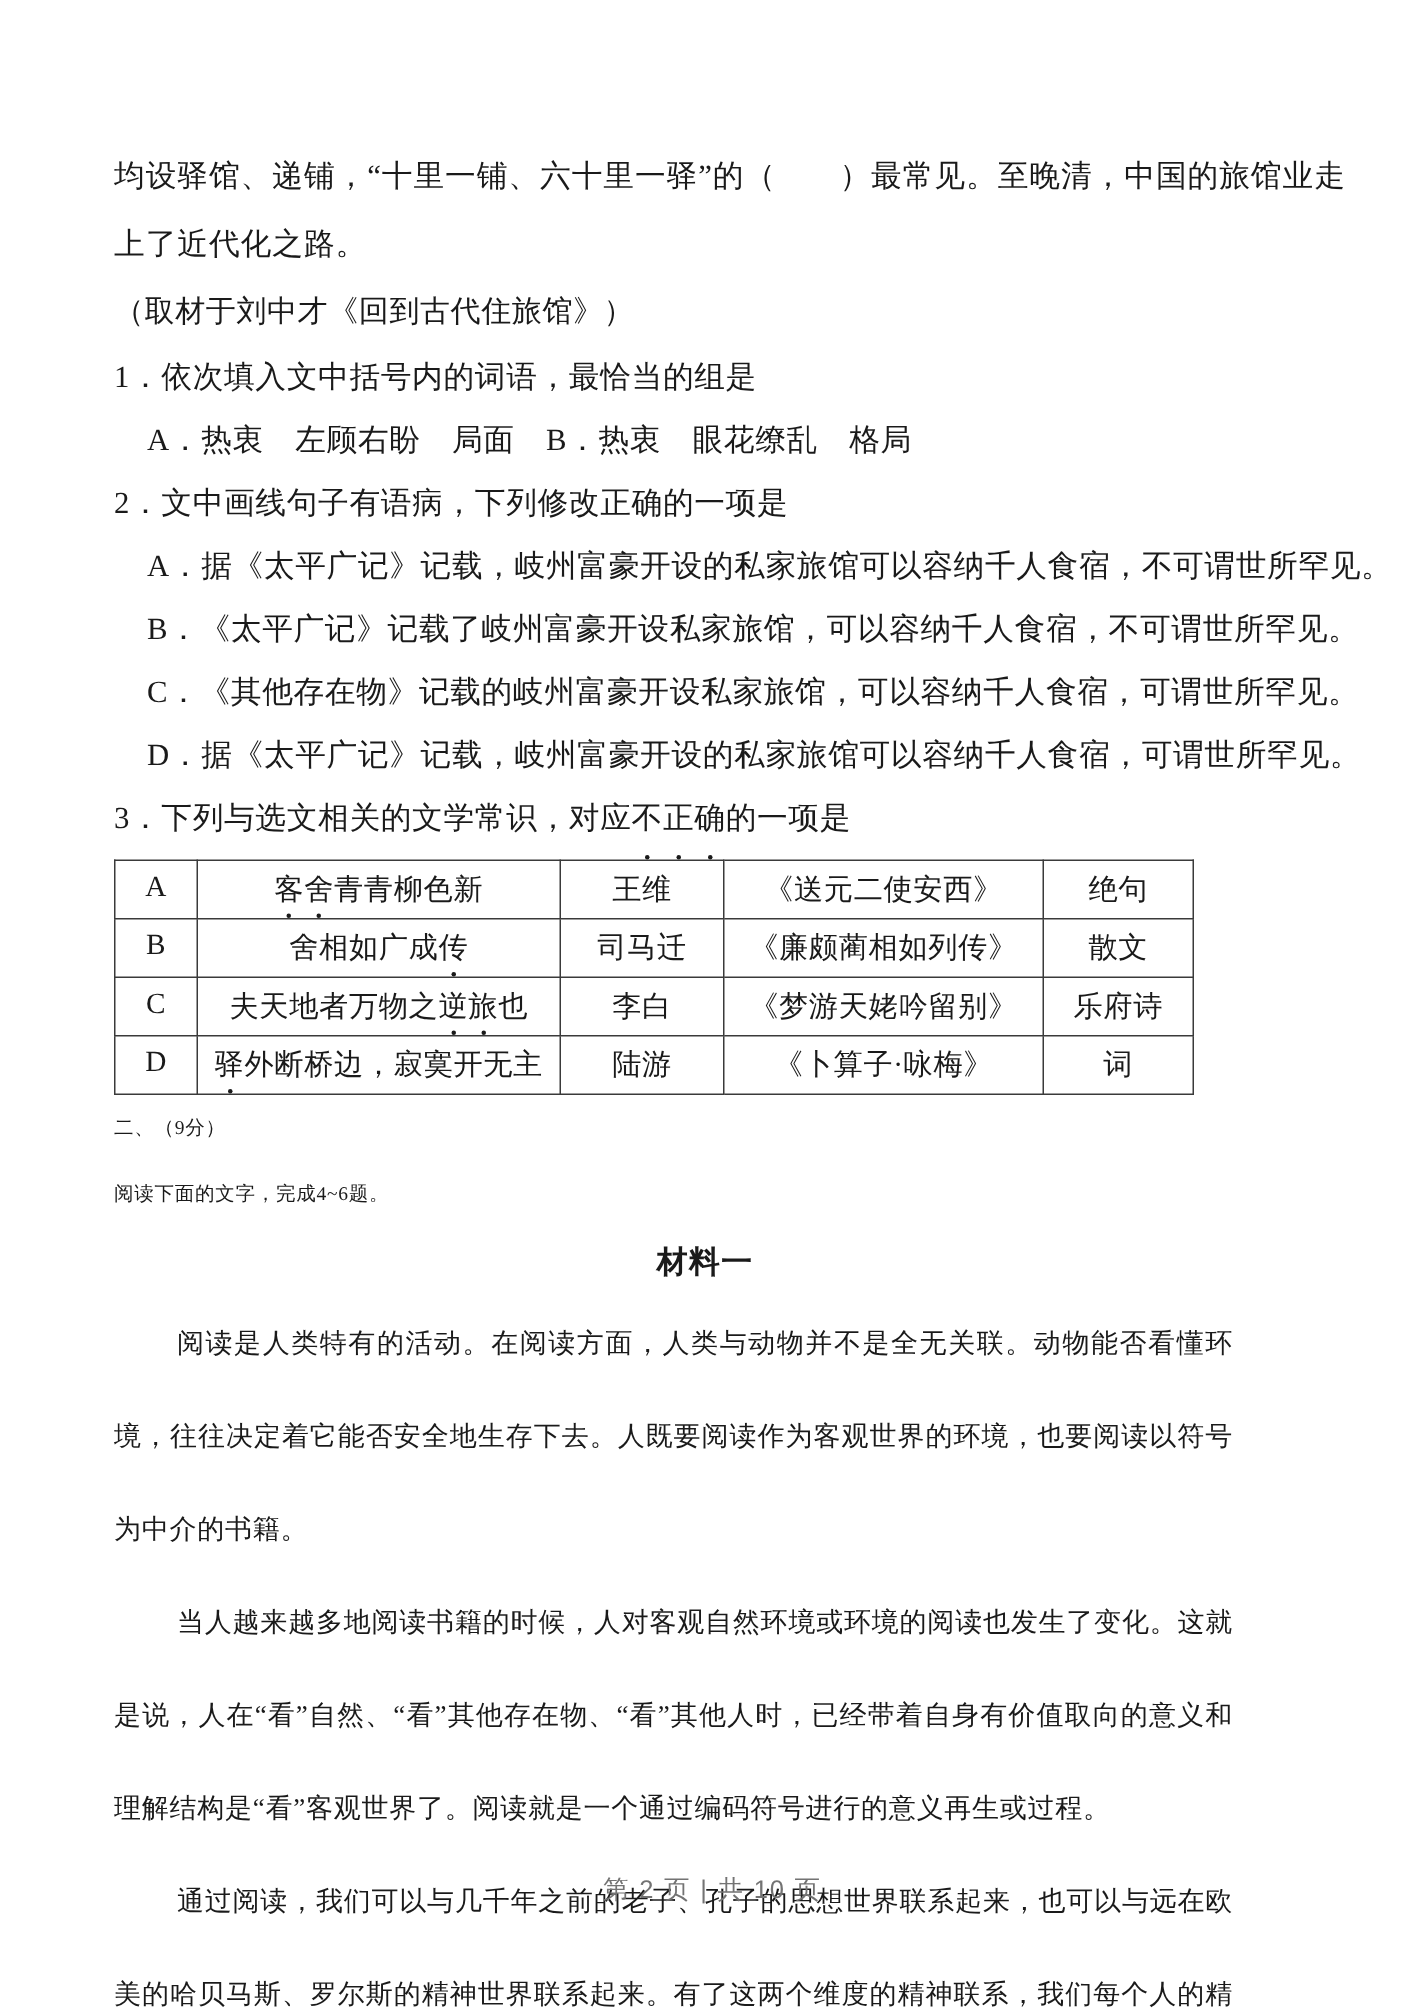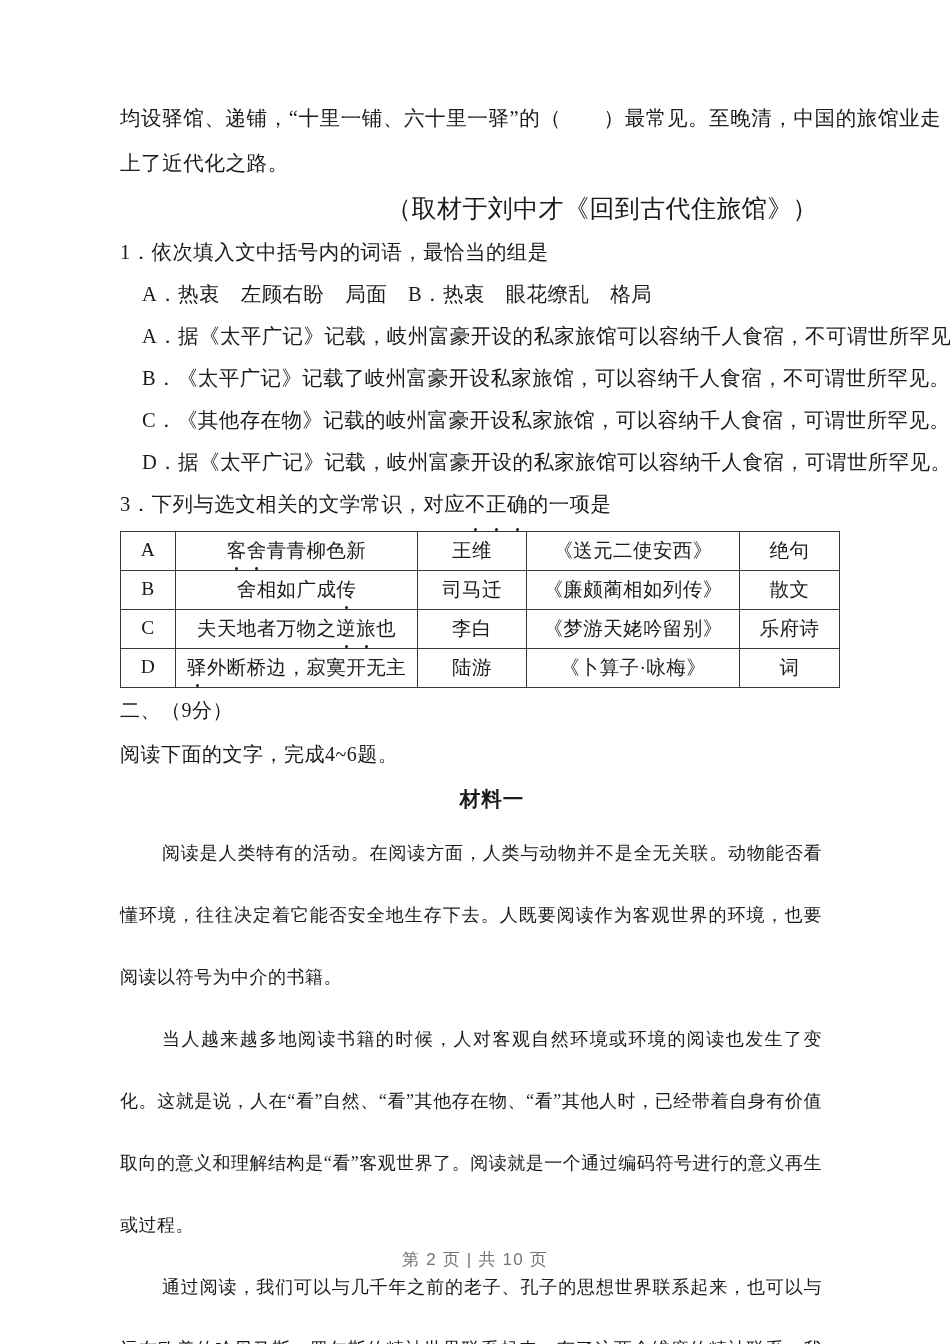--- a/index.html
+++ b/index.html
@@ -16,21 +16,21 @@
     position: relative;
     overflow: hidden;
   }
 
   .page {
     position: absolute;
     left: 0; top: 0;
     width: 950px;
     height: 1344px;
     box-sizing: border-box;
-    padding: 96px 128px 0 120px;
+    padding: 96px 128px 0 76px;
   }
 
   
   .body-line {
     font-size: 20.5px;
     line-height: 45px;
     letter-spacing: 0.6px;
     white-space: nowrap;
   }
 
@@ -39,23 +39,22 @@
     line-height: 62px;
     letter-spacing: 0.5px;
     text-align: justify;
     text-justify: inter-ideograph;
     font-family: Liberation Serif, serif;
   }
 
   .indent-2 { text-indent: 42px; }
 
   .right-attr {
-    font-size: 25px;
+    font-size: 20px;
     line-height: 45px;
-    text-align: right;
     letter-spacing: 0.4px;
     padding-right: 4px;
   }
 
   
   .q-stem {
     font-size: 20.5px;
     line-height: 42px;
     letter-spacing: 0.4px;
     white-space: nowrap;
@@ -102,21 +101,21 @@
     padding: 2px 2px 4px 2px;
   }
   .col-label  { width: 50px; }
   .col-quote  { width: 237px; }
   .col-author { width: 104px; }
   .col-work   { width: 208px; }
   .col-genre  { width: 95px; margin-top: 10px; }
 
   
   .sec-title {
-    font-size: 20px;
+    font-size: 13px;
     line-height: 44px;
     letter-spacing: 0.5px;
   }
   .mat-title {
     font-size: 20.5px;
     line-height: 46px;
     font-weight: bold;
     font-family: "DejaVu Sans", "Liberation Sans", sans-serif;
     padding-left: 42px;
     letter-spacing: 1px;
@@ -146,20 +145,21 @@
     <div class="body-line">上了近代化之路。</div>
     <div class="right-attr">（取材于刘中才《回到古代住旅馆》）</div>
   </div>
 
   <div>
     <div class="q-stem">1．依次填入文中括号内的词语，最恰当的组是</div>
     <div class="q-opt">A．热衷　左顾右盼　局面　B．热衷　眼花缭乱　格局</div>
   </div>
 
   <div>
+    <div class="q-stem">2．文中画线句子有语病，下列修改正确的一项是</div>
     <div class="q-opt">A．据《太平广记》记载，岐州富豪开设的私家旅馆可以容纳千人食宿，不可谓世所罕见。</div>
     <div class="q-opt">B．《太平广记》记载了岐州富豪开设私家旅馆，可以容纳千人食宿，不可谓世所罕见。</div>
     <div class="q-opt">C．《其他存在物》记载的岐州富豪开设私家旅馆，可以容纳千人食宿，可谓世所罕见。</div>
     <div class="q-opt">D．据《太平广记》记载，岐州富豪开设的私家旅馆可以容纳千人食宿，可谓世所罕见。</div>
   </div>
 
   <div>
     <div class="q-stem"><span>3．下列与选文相关的文学常识，对应</span><span><span class="dot">不</span><span class="dot">正</span><span class="dot">确</span></span><span>的一项是</span></div>
 
     <table class="lit-table">

